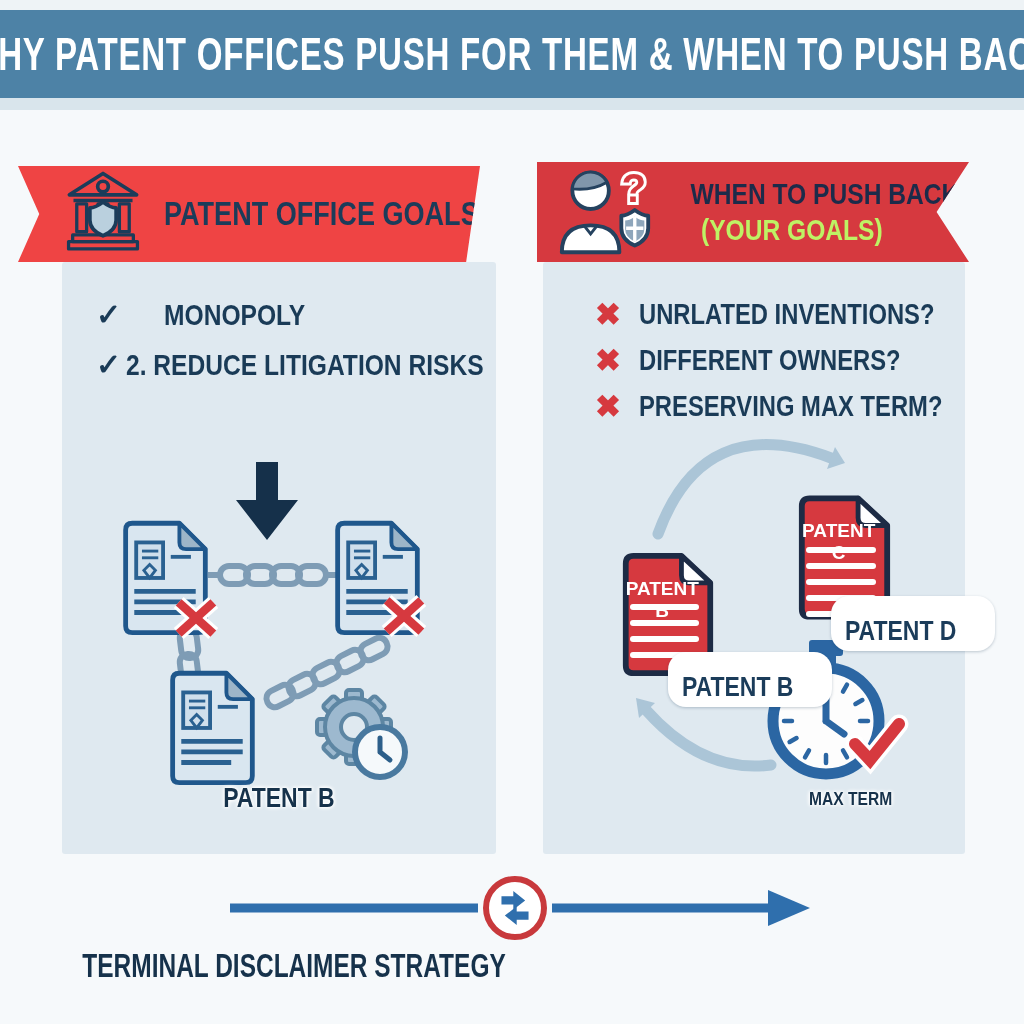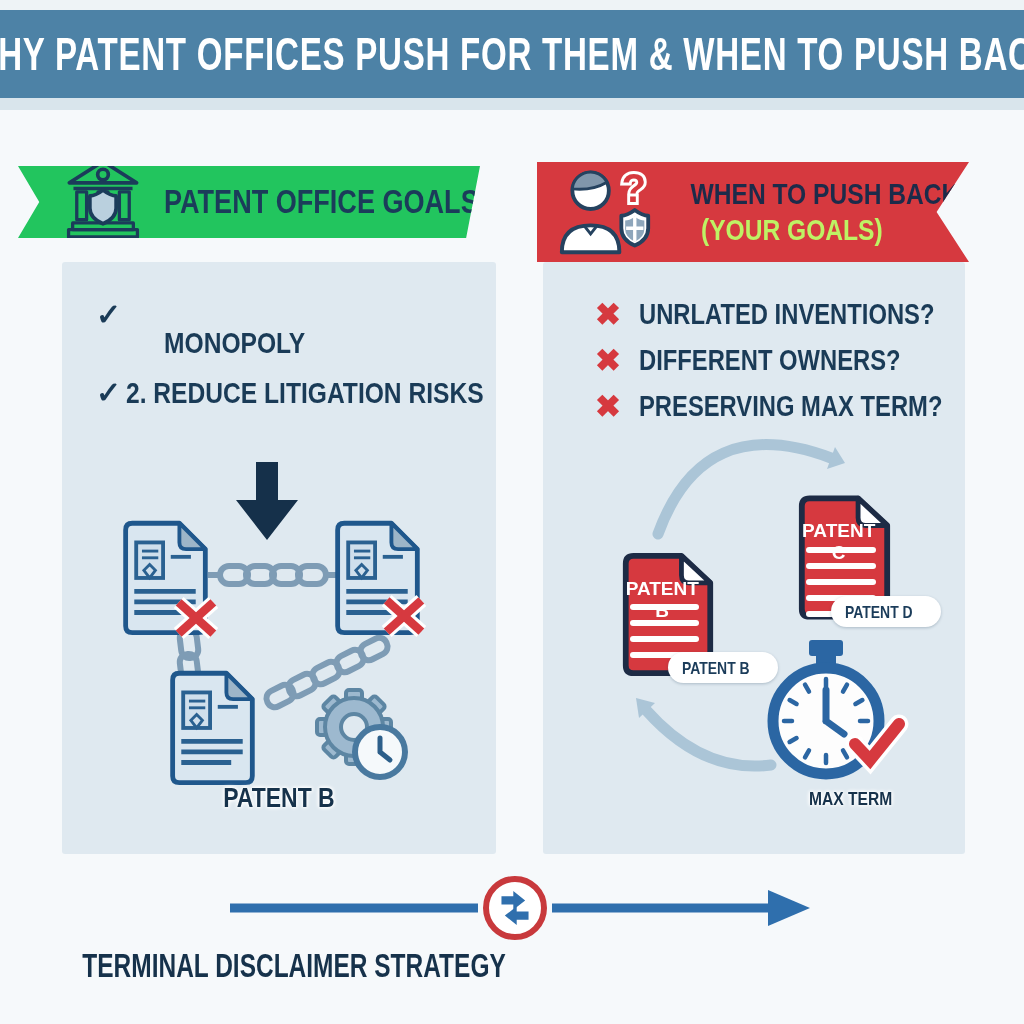--- a/index.html
+++ b/index.html
@@ -12,44 +12,44 @@
   .banner-sub{position:absolute;left:0;top:98px;width:1024px;height:12px;background:#d9e5ec;}
   .title{color:#fff;font-weight:700;font-size:46px;letter-spacing:1px;}
   .condc{display:inline-block;transform:scaleX(.72);transform-origin:50% 50%;white-space:nowrap;}
   .condm{display:inline-block;transform:scaleX(.82);transform-origin:0 50%;white-space:nowrap;}
   
   .panel{position:absolute;background:#dfe9f0;border-radius:3px;}
   .panel-left{left:62px;top:262px;width:434px;height:592px;}
   .panel-right{left:543px;top:262px;width:422px;height:592px;}
   
   .ribbon{position:absolute;display:flex;align-items:center;z-index:5;}
-  .ribbon-left{left:18px;top:166px;width:462px;height:72px;background:#22c55e;
+  .ribbon-left{left:18px;top:166px;width:462px;height:96px;background:#ef4444;
     clip-path:polygon(0 0,100% 0,97% 100%,0 100%,4.6% 50%);padding-left:0;}
   .ribbon-left .icon-wrap{margin-left:44px;}
   .ribbon-left .rlabel{color:#1b3c5a;font-weight:700;font-size:33px;margin-left:20px;}
   .ribbon-right{left:537px;top:162px;width:432px;height:100px;background:#d6393f;
     clip-path:polygon(0 0,100% 0,92.5% 50%,100% 100%,0 100%);}
   .ribbon-right .icon-wrap{margin-left:12px;}
   .rr-text{width:262px;text-align:center;line-height:36px;font-weight:700;font-size:30px;}
   .rr-l1{color:#1c2b4a;display:block;}
   .rr-l2{color:#bef264;display:block;}
   
   .chk-list{position:absolute;left:34px;top:34px;}
   .chk-item{display:flex;margin-bottom:12px;color:#1a3b57;font-weight:700;font-size:30px;line-height:38px;}
   .chk-mark{width:30px;color:#1a3b57;flex:0 0 auto;}
-  .chk-l2{padding-left:38px;margin-top:28px;}
+  .chk-l2{padding-left:38px;}
   .x-list{position:absolute;left:52px;top:34px;}
   .x-item{display:flex;align-items:center;margin-bottom:9px;color:#1a3b57;font-weight:700;font-size:29px;line-height:37px;}
   .x-mark{width:44px;color:#d6393f;font-size:31px;flex:0 0 auto;}
   
   .abs{position:absolute;}
   .lbl{font-weight:700;color:#16324b;text-align:center;
        text-shadow:0 0 4px #fff,0 0 4px #fff,0 0 6px #fff;}
-  .pill{position:absolute;background:#fff;border-radius:18px;padding:7px 14px 4px;
-        font-weight:700;color:#1b3c5a;font-size:17px;box-shadow:0 1px 3px rgba(20,50,80,.25);z-index:4;}
+  .pill{position:absolute;background:#fff;border-radius:18px;padding:19px 14px 4px;
+        font-weight:700;color:#1b3c5a;font-size:28px;box-shadow:0 1px 3px rgba(20,50,80,.25);z-index:4;}
   
   .red-doc{position:absolute;}
   .red-doc svg{position:absolute;left:0;top:0;width:100%;height:100%;}
   .rd-header{position:absolute;left:0;top:21%;width:88%;text-align:center;color:#fff;
              font-weight:700;font-size:19px;z-index:2;}
   .rd-lines{position:absolute;left:10%;top:42%;width:72%;z-index:2;}
   .rd-lines i{display:block;height:6px;background:#fff;border-radius:3px;margin:0 auto 10px;width:100%;}
   
   .swap-circle{position:absolute;left:483px;top:876px;width:52px;height:52px;background:#fff;
                border:6px solid #c8393c;border-radius:50%;z-index:3;

